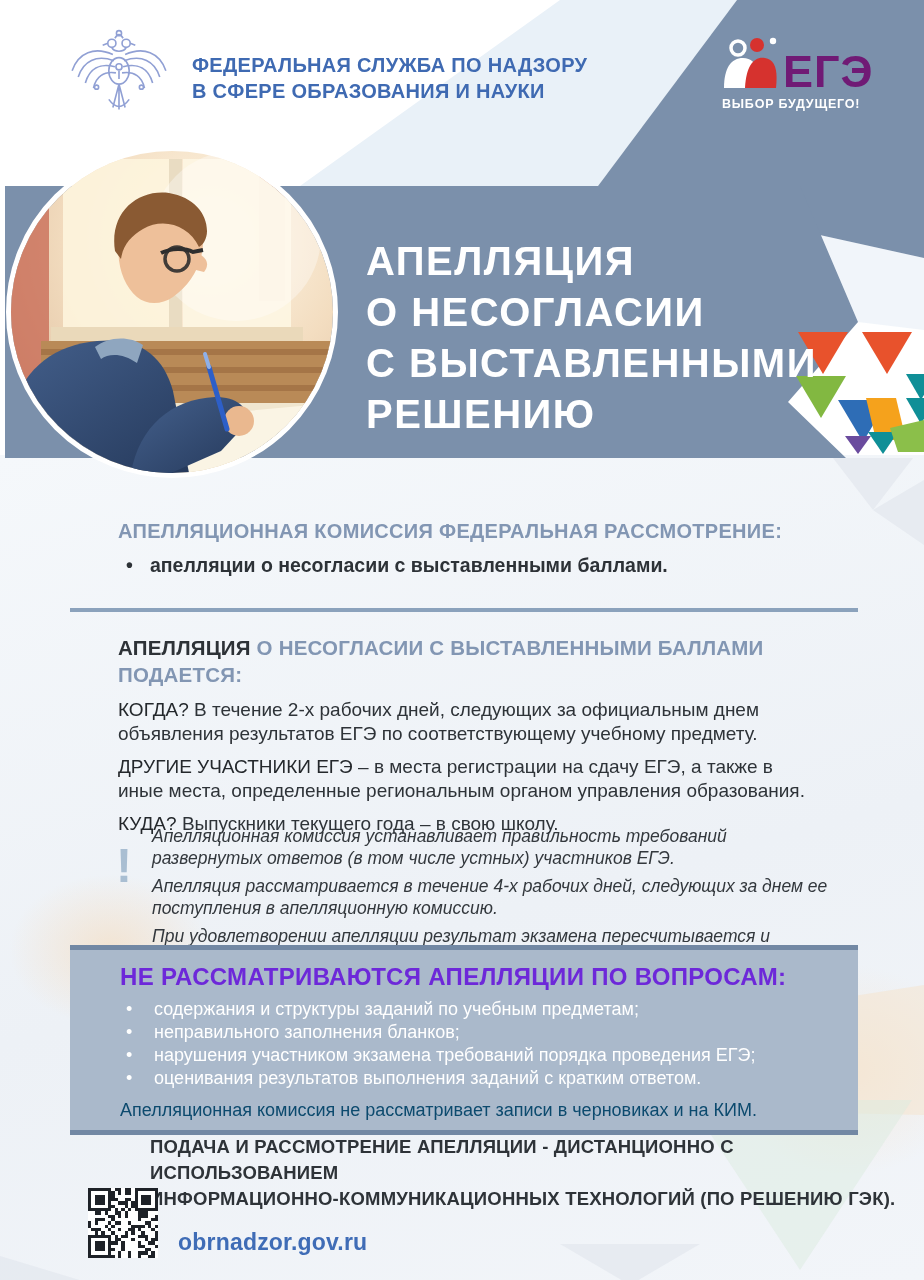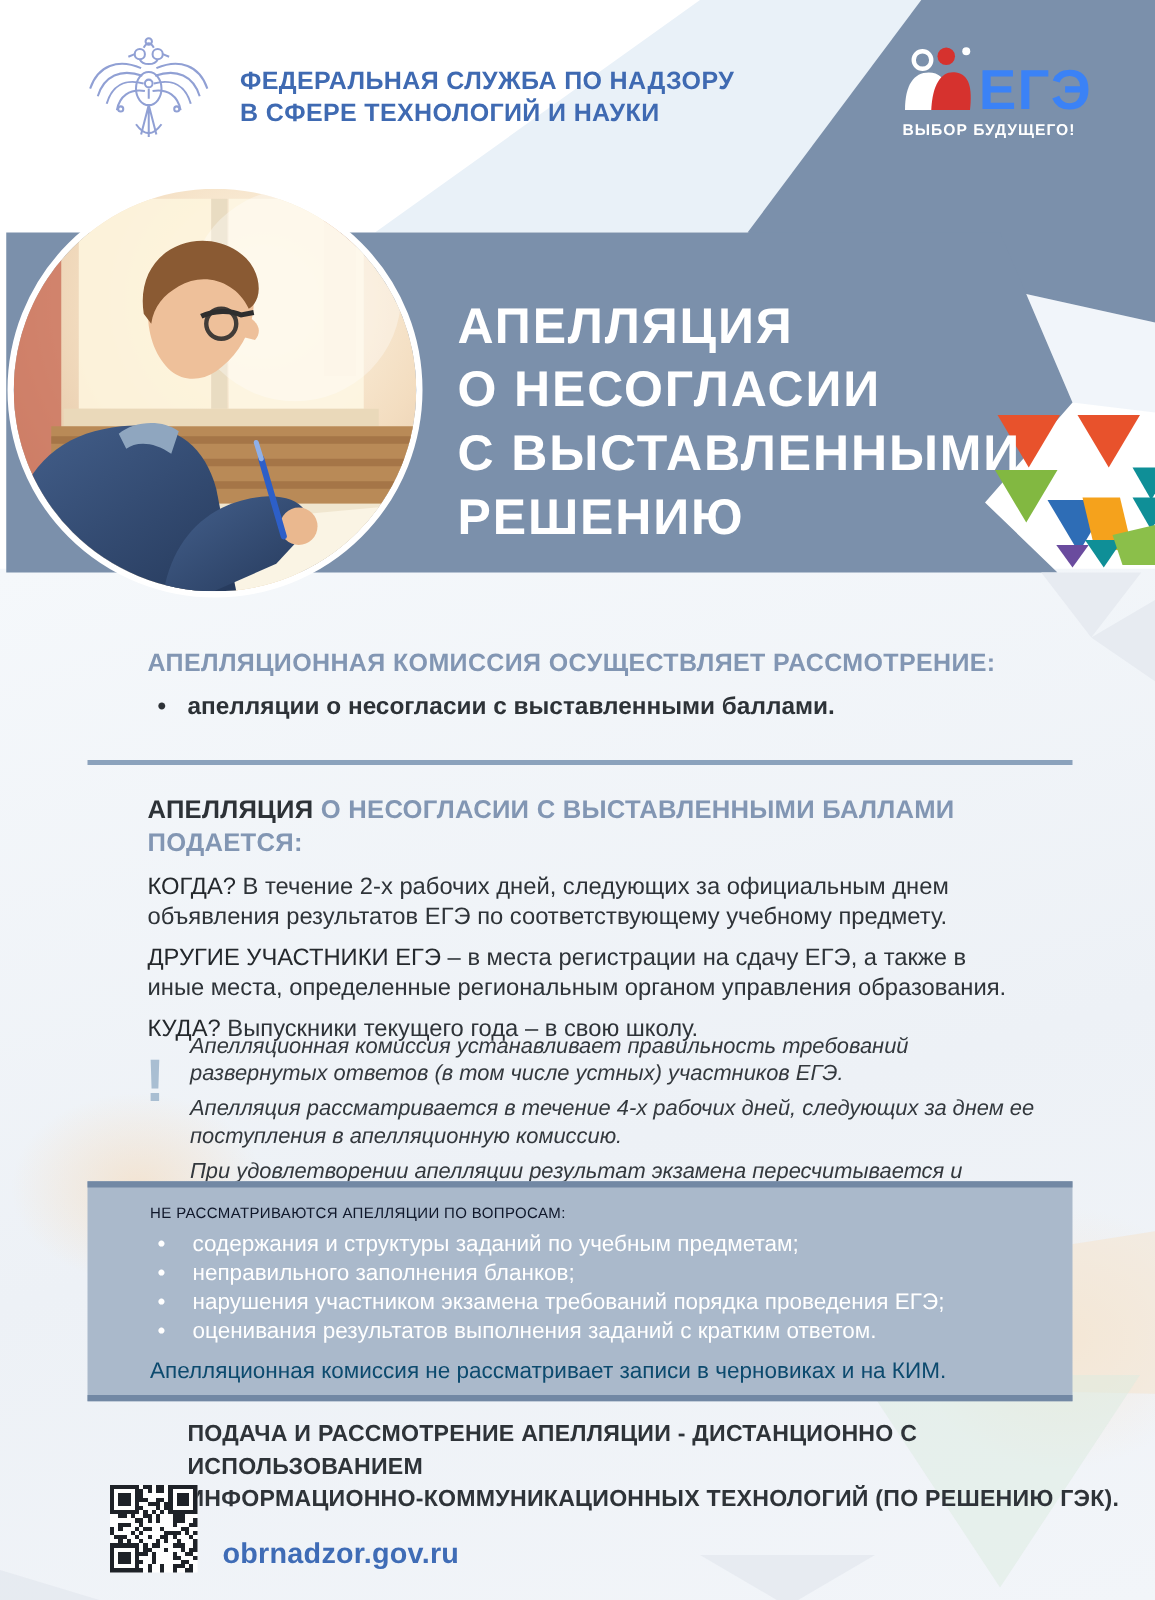--- a/index.html
+++ b/index.html
@@ -17,21 +17,21 @@
     background:radial-gradient(closest-side,rgba(247,223,193,.45),rgba(247,223,193,0) 75%);}
   svg.decor{position:absolute;left:0;top:0;width:924px;height:1280px;}
 
   
   .emblem{position:absolute;left:66px;top:26px;width:106px;height:96px;}
   .agency{position:absolute;left:192px;top:52px;color:var(--agency,#3f6ab2);
     font-size:20px;font-weight:bold;line-height:26px;letter-spacing:.3px;}
   .ege-logo{position:absolute;left:722px;top:36px;width:176px;}
   .ege-row{display:flex;align-items:flex-end;gap:3px;}
   .ege-row svg{width:58px;height:56px;flex:none;}
-  .ege-text{color:#3b82f6;font-size:45px;font-weight:bold;line-height:.92;letter-spacing:1px;text-align:center;}
+  .ege-text{color:#701a75;font-size:45px;font-weight:bold;line-height:.92;letter-spacing:1px;text-align:center;}
   .ege-tagline{margin-top:5px;color:#fff;font-size:12.5px;font-weight:bold;letter-spacing:.8px;}
 
   
   .photo{position:absolute;left:6px;top:146px;width:322px;height:322px;border-radius:50%;
     overflow:hidden;border:5px solid #ffffff;}
   .photo svg{display:block;width:100%;height:100%;}
 
   
   .title{position:absolute;left:366px;top:236px;color:#ffffff;
     font-size:40px;font-weight:bold;line-height:51px;letter-spacing:1.5px;}
@@ -59,21 +59,21 @@
   .note-mark{color:var(--notemark,#a9bed2);font-size:48px;font-weight:bold;
     line-height:1;transform:translateY(16px);}
   .note-p{margin:0 0 7px 0;color:#33383d;font-size:17.5px;line-height:21.5px;
     font-style:italic;font-weight:500;}
 
   .box{position:absolute;left:70px;top:945px;width:788px;box-sizing:border-box;
     background:var(--boxbg,#aab9cb);
     border-top:5px solid var(--boxborder,#7288a4);
     border-bottom:5px solid var(--boxborder,#7288a4);
     padding:13px 30px 9px 50px;}
-  .box-heading{color:#0f172a;font-size:12px;font-weight:normal;letter-spacing:.3px;}
+  .box-heading{color:#6d28d9;font-size:24px;font-weight:bold;letter-spacing:.3px;}
   .box .blist{margin-top:7px;}
   .box .blist li{color:#fff;font-weight:normal;font-size:18px;line-height:23px;padding-left:34px;}
   .box .blist li::before{left:6px;}
   .box-footer{margin-top:9px;color:#0c4a6e;font-size:18px;line-height:22px;}
 
   .remote{position:absolute;left:150px;top:1134px;color:#2e3338;
     font-size:18.5px;font-weight:bold;line-height:26px;letter-spacing:.2px;}
 
   .qr{position:absolute;left:88px;top:1188px;width:70px;height:70px;}
   .qr svg{display:block;width:70px;height:70px;}
@@ -143,21 +143,21 @@
         <path d="M52,57 L46,80 M52,57 L52,82 M52,57 L58,80"></path>
         <path d="M42,72 Q52,86 62,72"></path>
         <circle cx="30" cy="60" r="2"></circle>
         <circle cx="74" cy="60" r="2"></circle>
       </g>
     </svg>
   </div>
   <div class="agency">
 
   <div class="agency-line">ФЕДЕРАЛЬНАЯ СЛУЖБА ПО НАДЗОРУ</div>
-      <div class="agency-line">В СФЕРЕ ТЕХНОЛОГИЙ И НАУКИ</div>
+      <div class="agency-line">В СФЕРЕ ОБРАЗОВАНИЯ И НАУКИ</div>
     </div>
 
   <div class="ege-logo">
     <div class="ege-row">
       <svg viewBox="0 0 58 56">
         <circle cx="16" cy="12" r="7" fill="none" stroke="#ffffff" stroke-width="3.5"></circle>
         <path d="M2,52 C2,32 9,22 21,22 C 29,22 34,27 35,34 L35,52 Z" fill="#ffffff"></path>
         <circle cx="35" cy="9" r="7" fill="#d6322e"></circle>
         <path d="M23,52 C24,30 32,20 43,22 C 53,24 56,33 54,52 Z" fill="#d6322e"></path>
         <circle cx="51" cy="5" r="3.2" fill="#ffffff"></circle>
@@ -210,21 +210,21 @@
 
   <div class="title">
 
   <div class="title-line">АПЕЛЛЯЦИЯ</div>
       <div class="title-line">О НЕСОГЛАСИИ</div>
       <div class="title-line">С ВЫСТАВЛЕННЫМИ</div>
       <div class="title-line">РЕШЕНИЮ</div>
     </div>
 
   <div class="sec1">
-    <div class="sec-heading">АПЕЛЛЯЦИОННАЯ КОМИССИЯ ОСУЩЕСТВЛЯЕТ РАССМОТРЕНИЕ:</div>
+    <div class="sec-heading">АПЕЛЛЯЦИОННАЯ КОМИССИЯ ФЕДЕРАЛЬНАЯ РАССМОТРЕНИЕ:</div>
     <ul class="blist">
 
         <li>апелляции о несогласии с выставленными баллами.</li>
       </ul>
   </div>
 
   <div class="divider"></div>
 
   <div class="sec2">
     <div class="sec2-heading">

